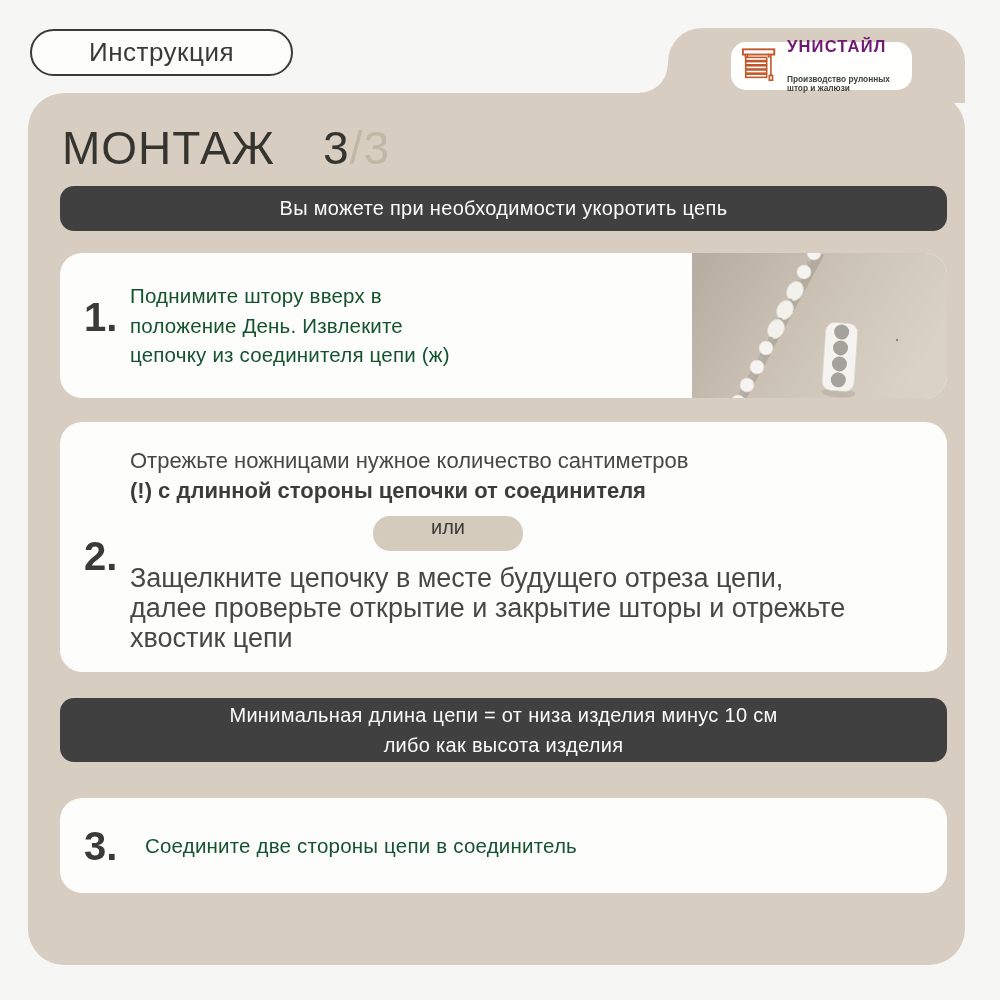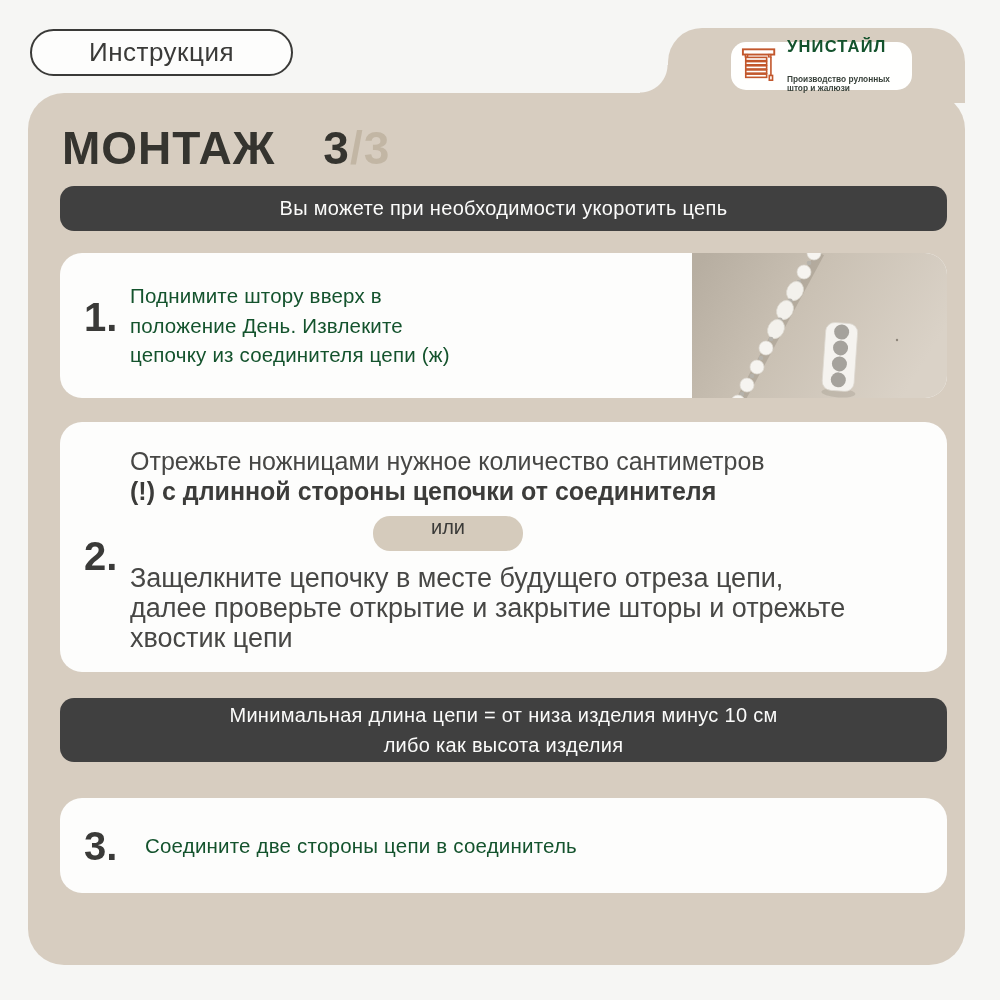--- a/index.html
+++ b/index.html
@@ -30,25 +30,25 @@
     background:radial-gradient(circle 28px at 0 0,rgba(0,0,0,0) 0 27px,#d7cdc0 28px);}
 
   
   .logo-pill{
     position:absolute;left:731px;top:42px;width:181px;height:48px;
     background:#fffffe;border-radius:15px;
     display:flex;align-items:center;padding:0 10px;box-sizing:border-box;
   }
   .logo-icon{flex:0 0 auto;margin-right:8px;margin-top:1px;}
   .logo-text{display:flex;flex-direction:column;line-height:1;}
-  .logo-brand{font-size:16.5px;font-weight:700;color:#14532d;letter-spacing:1.2px;}
+  .logo-brand{font-size:16.5px;font-weight:700;color:#701a75;letter-spacing:1.2px;}
   .logo-tagline{font-size:8.3px;font-weight:700;color:#374039;margin-top:20px;line-height:9.5px;}
 
   
-  .title-row{position:absolute;left:62px;top:121px;font-size:46px;font-weight:700;
+  .title-row{position:absolute;left:62px;top:121px;font-size:46px;font-weight:400;
     letter-spacing:1px;color:#35342f;display:flex;align-items:center;}
   .title-page{margin-left:48px;display:flex;}
   .title-page .current{color:#35342f;}
   .title-page .total{color:#c2b6a4;}
 
   
   .banner{position:absolute;left:60px;width:887px;background:#404040;border-radius:14px;
     color:#fbfbfa;display:flex;flex-direction:column;align-items:center;justify-content:center;
     font-size:20px;font-weight:500;letter-spacing:.3px;text-align:center;}
   .banner-top{top:186px;height:45px;}
@@ -59,21 +59,21 @@
     overflow:hidden;box-sizing:border-box;}
   .step-1{top:253px;height:145px;}
   .step-2{top:422px;height:250px;}
   .step-3{top:798px;height:95px;}
   .step-number{position:absolute;font-size:40px;font-weight:700;color:#3a3a38;letter-spacing:0;}
   .step-1 .step-number{left:24px;top:42px;}
   .step-2 .step-number{left:24px;top:112px;}
   .step-3 .step-number{left:24px;top:26px;}
   .step-text{font-size:20.5px;line-height:29.5px;color:#14532d;letter-spacing:.2px;}
   .step-1 .step-text{position:absolute;left:70px;top:28px;}
-  .step-2 .intro{position:absolute;left:70px;top:24px;font-size:25px;line-height:30px;color:#474745;}
+  .step-2 .intro{position:absolute;left:70px;top:24px;font-size:22px;line-height:30px;color:#474745;}
   .step-2 .intro .bold-line{font-weight:700;color:#3c3c3a;}
   .or-pill{position:absolute;left:313px;top:94px;width:150px;height:35px;background:#d5cbbc;
     border-radius:17px;display:flex;justify-content:center;
     font-size:20px;color:#3a3a38;}
   .step-2 .after{position:absolute;left:70px;top:141px;font-size:27px;line-height:30px;color:#474745;}
   .step-3 .step-text{position:absolute;left:85px;top:33px;}
 
   
   .photo{position:absolute;right:0;top:0;width:255px;height:145px;}
 </style>

